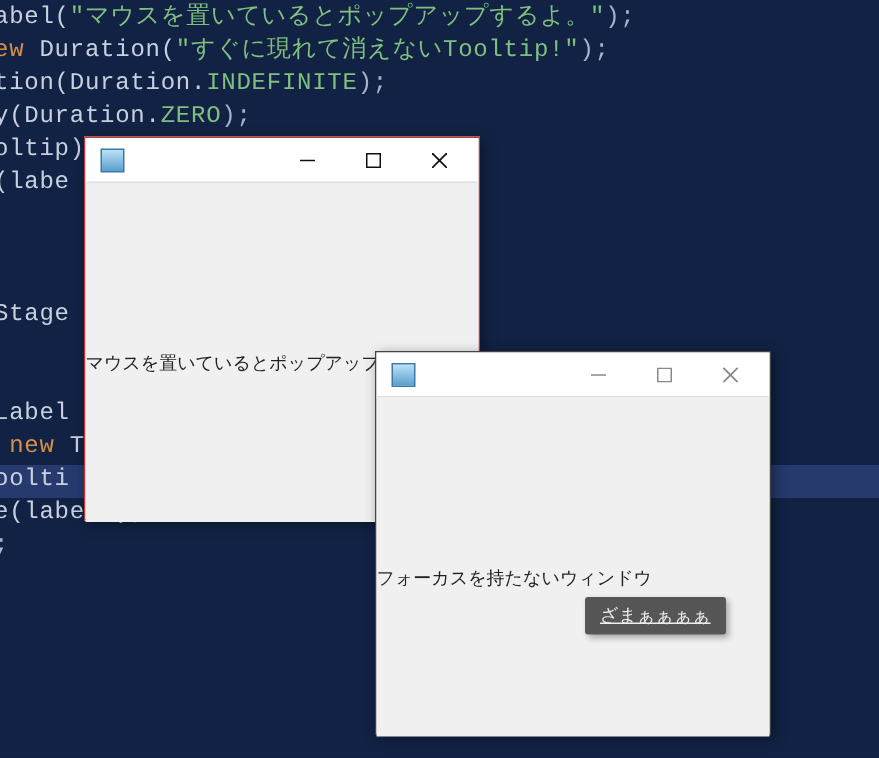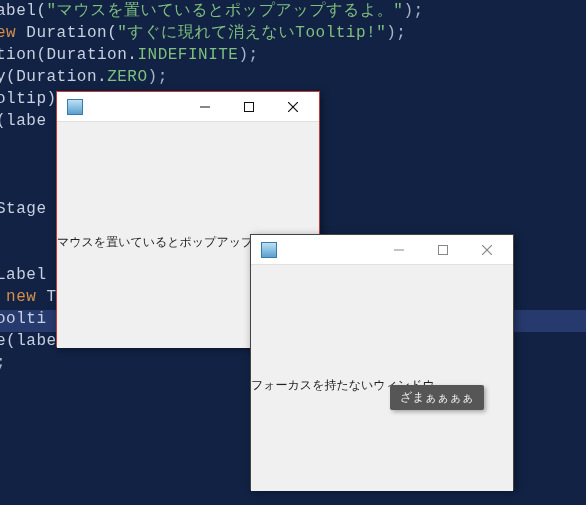--- a/index.html
+++ b/index.html
@@ -161,17 +161,17 @@
             <line x1="0" y1="0" x2="10" y2="10" stroke="currentColor" stroke-width="1.2"></line>
             <line x1="10" y1="0" x2="0" y2="10" stroke="currentColor" stroke-width="1.2"></line>
           </svg>
       </div>
     </div>
     <div class="win-body" id="win2-body" style="height: 226px;">
       <span class="win-label" id="win2-label" style="left: 0px; top: 112px;">フォーカスを持たないウィンドウ</span>
     </div>
   </div>
 
-  <div class="tooltip-bubble" id="tooltip" style="left: 390px; top: 385px;">
+  <div class="tooltip-bubble" id="tooltip" style="left: 390px; top: 398px; text-decoration: underline;">
     <span>ざまぁぁぁぁ</span>
   </div>
 
 </div>
 
 </body></html>

